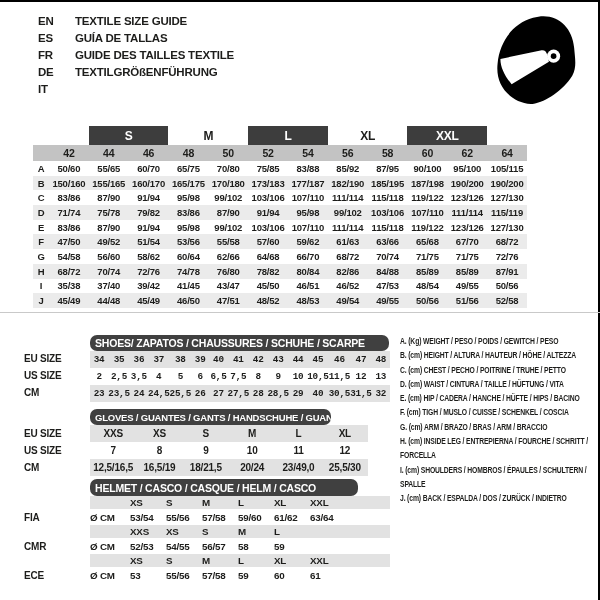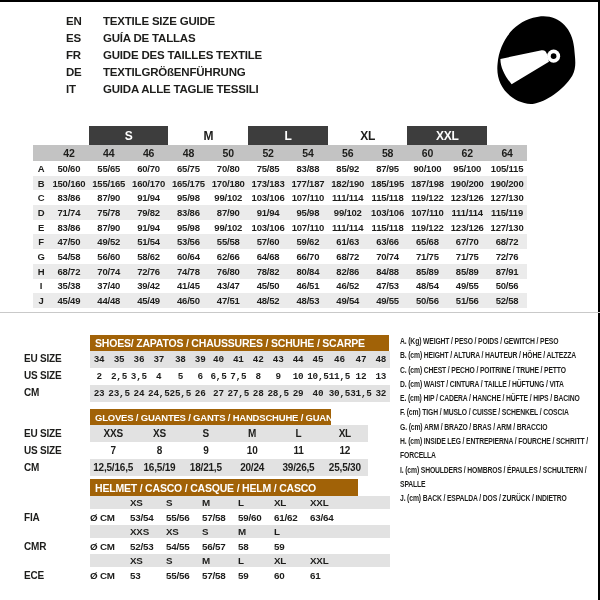--- a/index.html
+++ b/index.html
@@ -2,42 +2,42 @@
 <html><head>
 <meta charset="utf-8">
 <style>
   html,body{margin:0;padding:0;}
   body{width:600px;height:600px;position:relative;background:#fff;
        font-family:"Liberation Sans",sans-serif;color:#1d1d1b;letter-spacing:-0.2px;}
   .page{position:absolute;inset:0;border-top:2px solid #000;border-right:2px solid #000;box-sizing:border-box;}
 
   
   .langs{position:absolute;left:38px;top:10px;}
-  .lang-row{display:flex;height:17px;align-items:center;font-size:11.5px;font-weight:bold;margin-left:28px;}
+  .lang-row{display:flex;height:17px;align-items:center;font-size:11.5px;font-weight:bold;}
   .lang-code{width:37px;}
 
   
   .helmet-ico{position:absolute;left:492px;top:5px;width:84px;height:102px;}
 
   
   .sizetable{position:absolute;left:33px;top:124px;width:494px;display:grid;
              grid-template-columns:16px repeat(12,1fr);
              grid-template-rows:19px 16px repeat(10,14.7px);
              font-weight:bold;font-size:9.5px;}
   .cell{display:flex;align-items:center;justify-content:center;white-space:nowrap;height:100%;}
   .gcell{font-size:12px;}
   .gcell.dark{background:#3d3d3d;color:#fff;}
   .szcell{background:#c3c3c3;font-size:10.5px;}
   .dcell.alt{background:#ebebeb;}
 
   .hr-full{position:absolute;left:0;top:310px;width:600px;height:1px;background:#c9c9c9;}
 
   
-  .sec-title{position:absolute;background:#a16207;color:#fff;font-weight:bold;
-             display:flex;align-items:center;padding-left:5px;box-sizing:border-box;white-space:nowrap;overflow:hidden;}
+  .sec-title{position:absolute;background:#404040;color:#fff;font-weight:bold;
+             display:flex;align-items:center;padding-left:5px;box-sizing:border-box;white-space:nowrap;overflow:hidden;border-radius:7px;}
   .shoes-title{left:90px;top:333px;width:299px;height:16px;font-size:10.5px;}
   .gloves-title{left:90px;top:407px;width:241px;height:16px;font-size:9.5px;}
   .helmet-title{left:90px;top:477px;width:268px;height:17px;font-size:10.5px;}
 
   .side-label{position:absolute;left:24px;font-size:10px;font-weight:bold;white-space:nowrap;}
 
   .shoes-grid{position:absolute;left:90px;top:349px;width:300px;display:grid;
               grid-template-columns:repeat(15,1fr);grid-auto-rows:17px;font-size:9.3px;font-weight:bold;font-family:Liberation Mono, monospace;}
   .gloves-grid{position:absolute;left:90px;top:423px;width:278px;display:grid;
                grid-template-columns:repeat(6,1fr);grid-auto-rows:17px;font-size:10px;font-weight:bold;}
@@ -71,21 +71,20 @@
       <div class="lang-row">
         <div class="lang-code">FR</div>
         <div class="lang-title">GUIDE DES TAILLES TEXTILE</div>
       </div>
       <div class="lang-row">
         <div class="lang-code">DE</div>
         <div class="lang-title">TEXTILGRÖßENFÜHRUNG</div>
       </div>
       <div class="lang-row">
         <div class="lang-code">IT</div>
-        <div class="lang-title">GUIDA ALLE TAGLIE TESSILI</div>
       </div>
     </div>
 
   <svg class="helmet-ico" viewBox="0 0 90 104" aria-hidden="true">
     <path d="M28 98 C 12 90 4 76 6 58 C 8 35 22 15 44 9 C 67 2 86 17 88 41 C 89 53 91 62 86 71 C 76 87 57 99 45 101 C 39 102 33 100 28 98 Z" fill="#000"></path>
     <path d="M9 53 L 52 44 C 56 43 58 45 59 48 L 61 56 L 21 80 C 14 72 9 62 9 53 Z" fill="#fff"></path>
     <circle cx="66" cy="50" r="7" fill="#fff"></circle>
     <circle cx="66" cy="50" r="3" fill="#000"></circle>
   </svg>
 
@@ -310,21 +309,21 @@
       <div class="cell">7</div>
       <div class="cell">8</div>
       <div class="cell">9</div>
       <div class="cell">10</div>
       <div class="cell">11</div>
       <div class="cell">12</div>
       <div class="cell gray">12,5/16,5</div>
       <div class="cell gray">16,5/19</div>
       <div class="cell gray">18/21,5</div>
       <div class="cell gray">20/24</div>
-      <div class="cell gray">39/26,5</div>
+      <div class="cell gray">23/49,0</div>
       <div class="cell gray">25,5/30</div>
     </div>
 
   <div class="sec-title helmet-title">HELMET / CASCO / CASQUE / HELM / CASCO</div>
   <div class="side-label" style="top:510px">FIA</div>
   <div class="side-label" style="top:539px">CMR</div>
   <div class="side-label" style="top:568px">ECE</div>
   <div class="helmet-grid">
       <div class="hcell gray"></div>
       <div class="hcell gray">XS</div>

